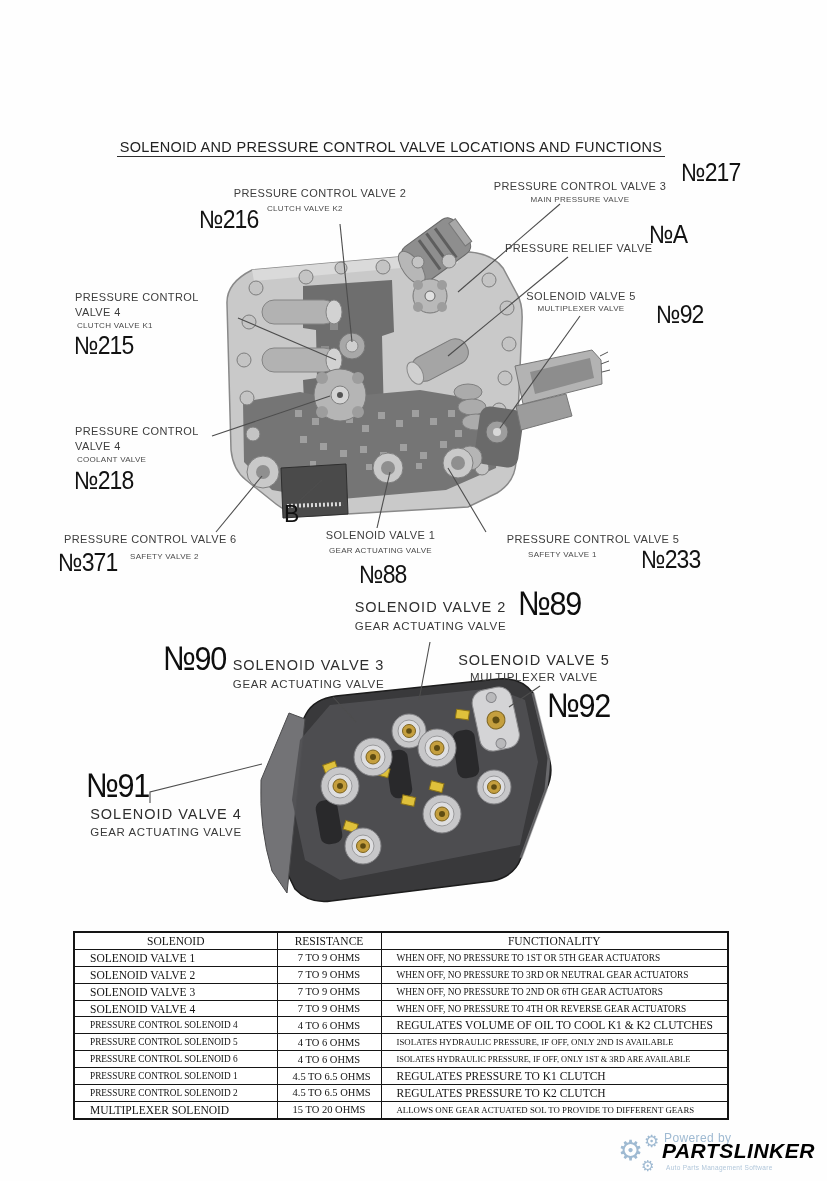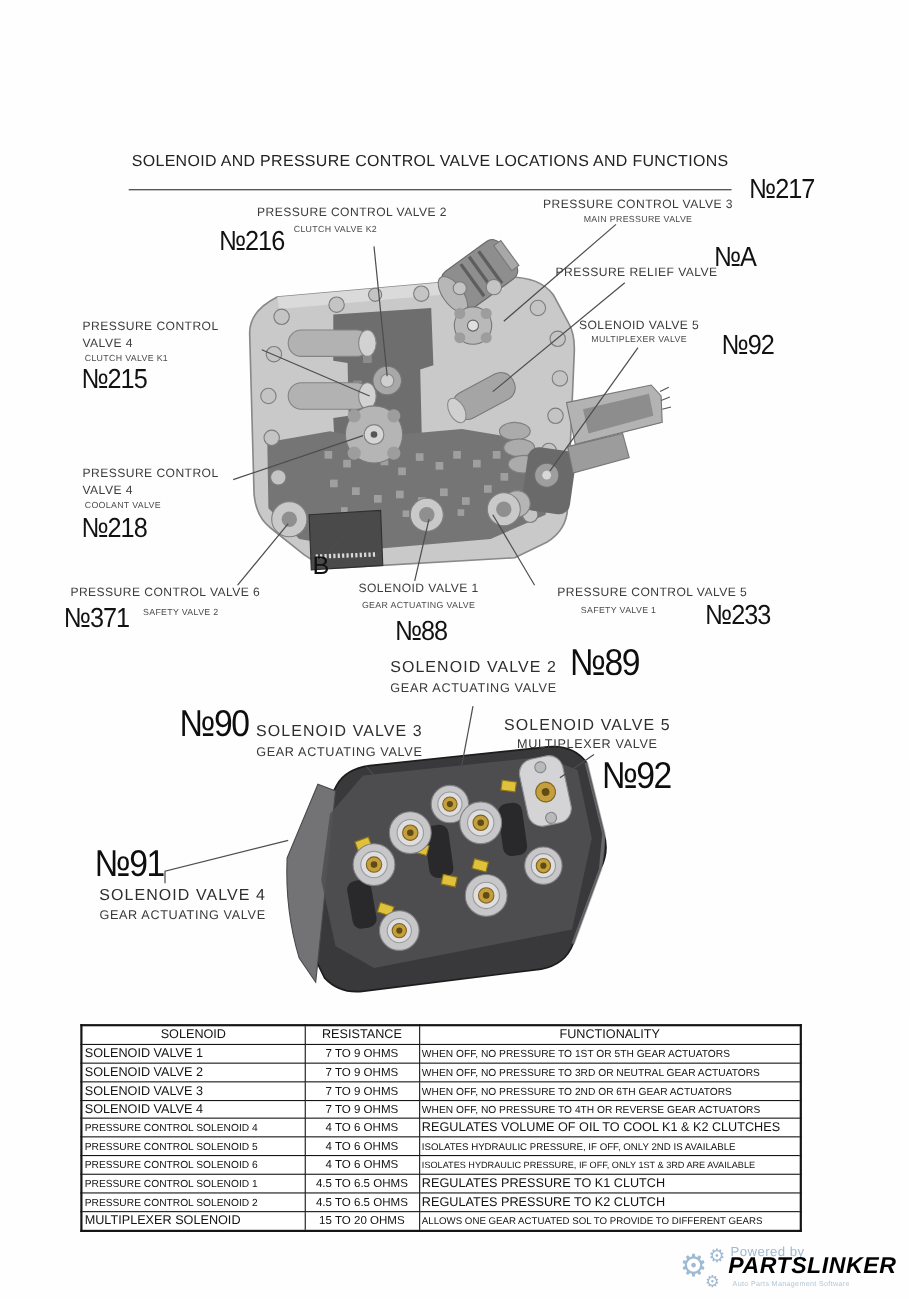--- a/index.html
+++ b/index.html
@@ -1,35 +1,35 @@
 <!DOCTYPE html>
 <html><head>
 <meta charset="utf-8">
 <style>
   html,body{margin:0;padding:0;background:#fff;}
   .page{position:relative;width:827px;height:1181px;background:#fefefe;overflow:hidden;
         font-family:"Liberation Sans",sans-serif;}
   .title{position:absolute;left:117px;top:139px;width:548px;text-align:center;
          font-size:14.5px;letter-spacing:.3px;color:#232323;border-bottom:1.5px solid #2e2e2e;
-         padding-bottom:17px;}
+         padding-bottom:1px;}
   svg.fig{position:absolute;left:0;top:0;pointer-events:none;}
   .lbl{position:absolute;color:#3d3d3d;letter-spacing:.4px;line-height:1.05;white-space:nowrap;}
   .name{font-size:11px;}
   .sub{font-size:8px;color:#4a4a4a;letter-spacing:.3px;}
   .name-lg{font-size:14.5px;letter-spacing:1px;color:#2e2e2e;}
   .sub-lg{font-size:11.5px;letter-spacing:.6px;color:#3a3a3a;}
   .num{font-size:25px;color:#121212;letter-spacing:-1px;transform:scaleX(.92);transform-origin:left top;}
   .num-xl{font-size:34px;color:#0e0e0e;letter-spacing:-1.5px;transform:scaleX(.9);transform-origin:left top;}
   .b-mark{font-size:23px;color:#111;}
   .ctr{text-align:center;}
   
   .tbl{position:absolute;left:73px;top:931px;width:654px;border-collapse:collapse;
        table-layout:fixed;background:#fff;color:#131313;border:2px solid #151515;}
-  .tbl th,.tbl td{border:1px solid #151515;height:15.9px;padding:0 2px;overflow:hidden;
-       white-space:nowrap;vertical-align:middle;}
+  .tbl th,.tbl td{border:1px solid #151515;height:15.9px;padding:0 15px;overflow:hidden;
+       white-space:nowrap;vertical-align:middle;font-family:Liberation Serif, serif;}
   .tbl th{font-weight:400;font-size:11.5px;text-align:center;}
   .c-name.big{font-size:11.5px;}
   .c-name.small{font-size:9.3px;}
   .c-res{font-size:10.5px;text-align:center;}
   .f-lg{font-size:11.5px;}
   .f-md{font-size:9.3px;}
   .f-sm{font-size:8.8px;margin-top:42px;}
   .f-xs{font-size:8.3px;}
   
   .powered{position:absolute;left:664px;top:1131px;font-size:12px;color:#9fbad2;letter-spacing:.4px;}

